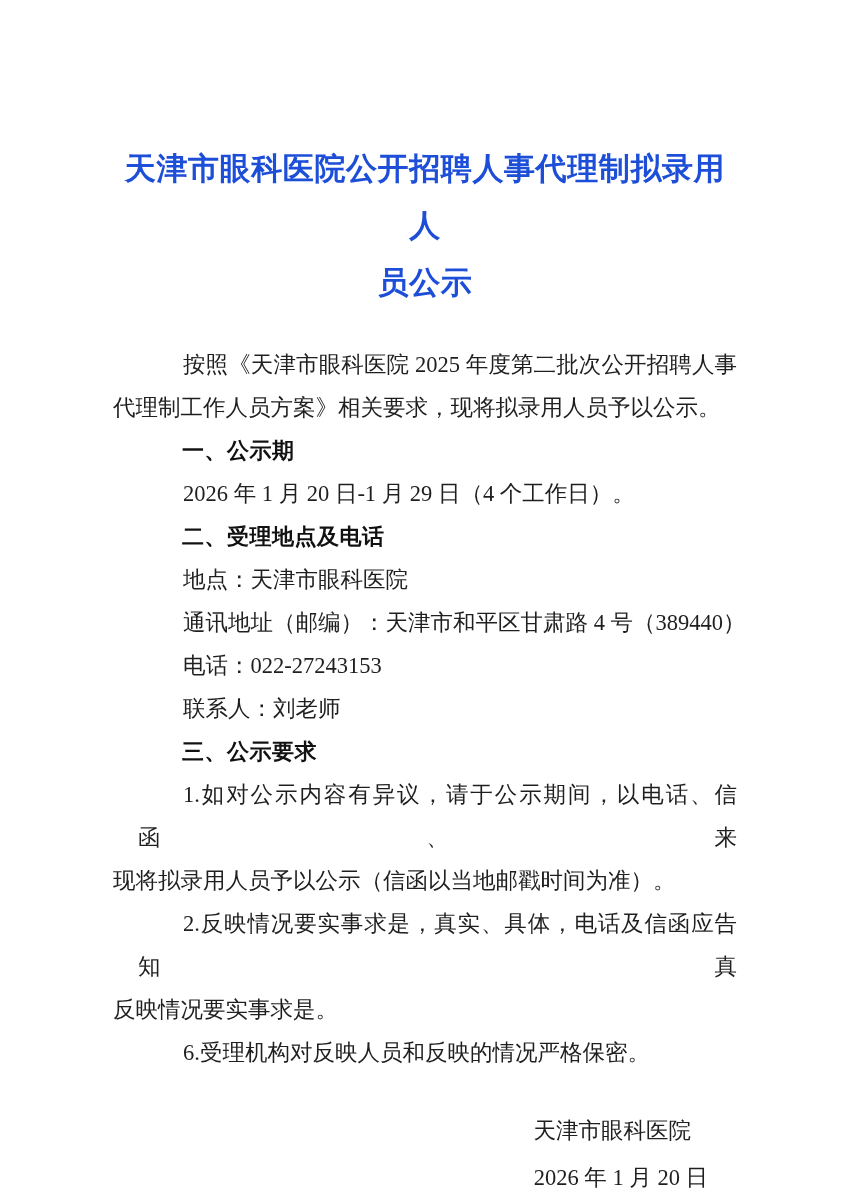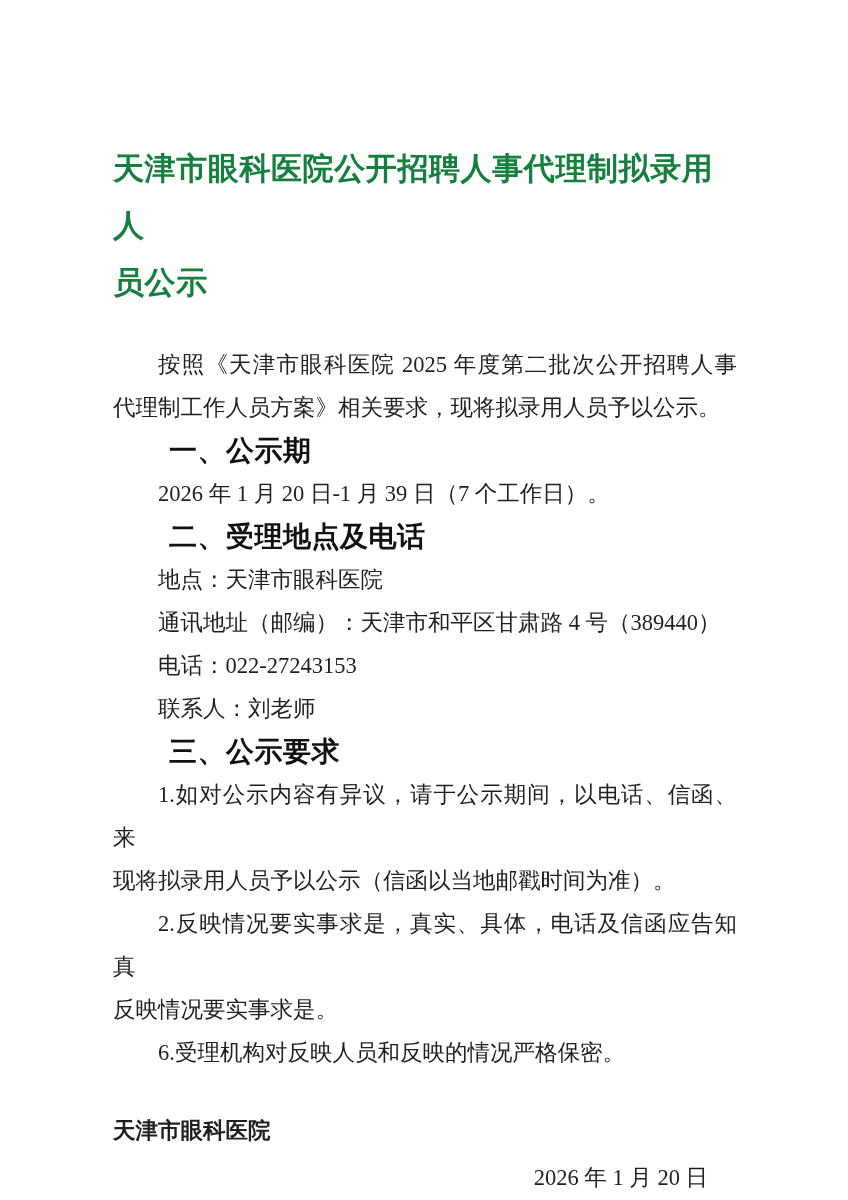--- a/index.html
+++ b/index.html
@@ -14,61 +14,62 @@
     box-sizing: border-box;
     background: #ffffff;
     padding: 140px 111px 0 113px;
     overflow: hidden;
     font-family: "Liberation Serif", serif;
     color: #1f1f1f;
   }
   .doc-title {
     font-family: "Liberation Serif", serif;
     font-weight: bold;
-    color: #15803d;
+    color: #1d4ed8;
     font-size: 31px;
     line-height: 57px;
     letter-spacing: 0.6px;
+    text-align: center;
   }
   .doc-body {
     margin-top: 32px;
     font-size: 22.5px;
     line-height: 43px;
     text-align: left;
   }
   .line {
     margin: 0;
     padding: 0;
     white-space: nowrap;
   }
   .line.indent {
     text-indent: 2em;
+    margin-left: 25px;
   }
   .line.fill {
     white-space: normal;
     text-align: justify;
     text-align-last: justify;
   }
   .line.heading {
     font-family: "Liberation Sans", sans-serif;
     font-weight: bold;
     color: #111111;
-    font-size: 28px;
+    font-size: 22px;
     letter-spacing: 0.5px;
   }
   .signature {
     margin-top: 33px;
     font-size: 22.5px;
     line-height: 47px;
   }
   .sig-org {
-    text-align: left;
+    text-align: right;
     padding-right: 46px;
     white-space: nowrap;
-    font-weight: bold;
   }
   .sig-date {
     text-align: right;
     padding-right: 29px;
     white-space: nowrap;
   }
 </style>
 </head>
 <body>
 
@@ -78,21 +79,21 @@
     <div class="title-line">天津市眼科医院公开招聘人事代理制拟录用人</div>
     <div class="title-line">员公示</div>
   </div>
 
   <div class="doc-body">
 
     <div class="line indent fill">按照《天津市眼科医院 2025 年度第二批次公开招聘人事</div>
     <div class="line">代理制工作人员方案》相关要求，现将拟录用人员予以公示。</div>
 
     <div class="line indent heading">一、公示期</div>
-    <div class="line indent">2026 年 1 月 20 日-1 月 39 日（7 个工作日）。</div>
+    <div class="line indent">2026 年 1 月 20 日-1 月 29 日（4 个工作日）。</div>
 
     <div class="line indent heading">二、受理地点及电话</div>
     <div class="line indent">地点：天津市眼科医院</div>
     <div class="line indent">通讯地址（邮编）：天津市和平区甘肃路 4 号（389440）</div>
     <div class="line indent">电话：022-27243153</div>
     <div class="line indent">联系人：刘老师</div>
 
     <div class="line indent heading">三、公示要求</div>
     <div class="line indent fill">1.如对公示内容有异议，请于公示期间，以电话、信函、来</div>
     <div class="line">现将拟录用人员予以公示（信函以当地邮戳时间为准）。</div>

